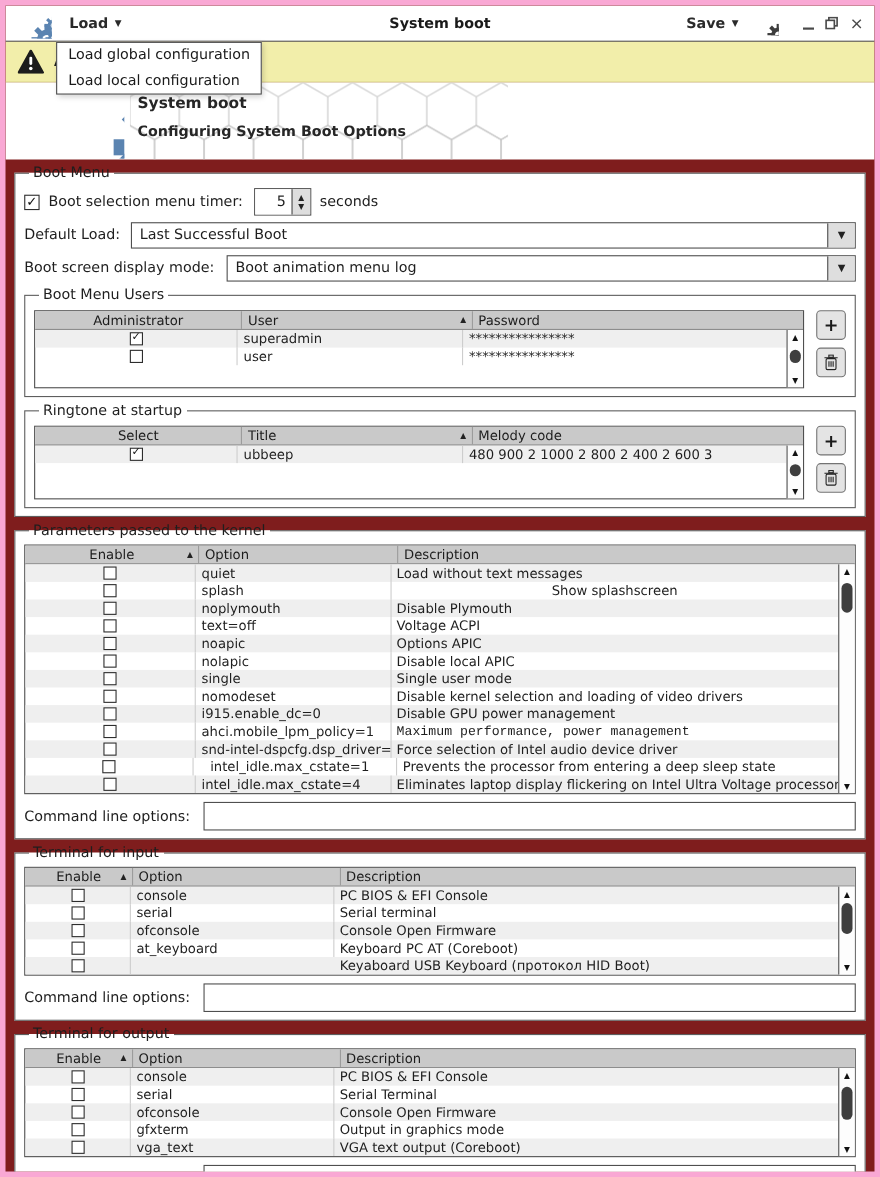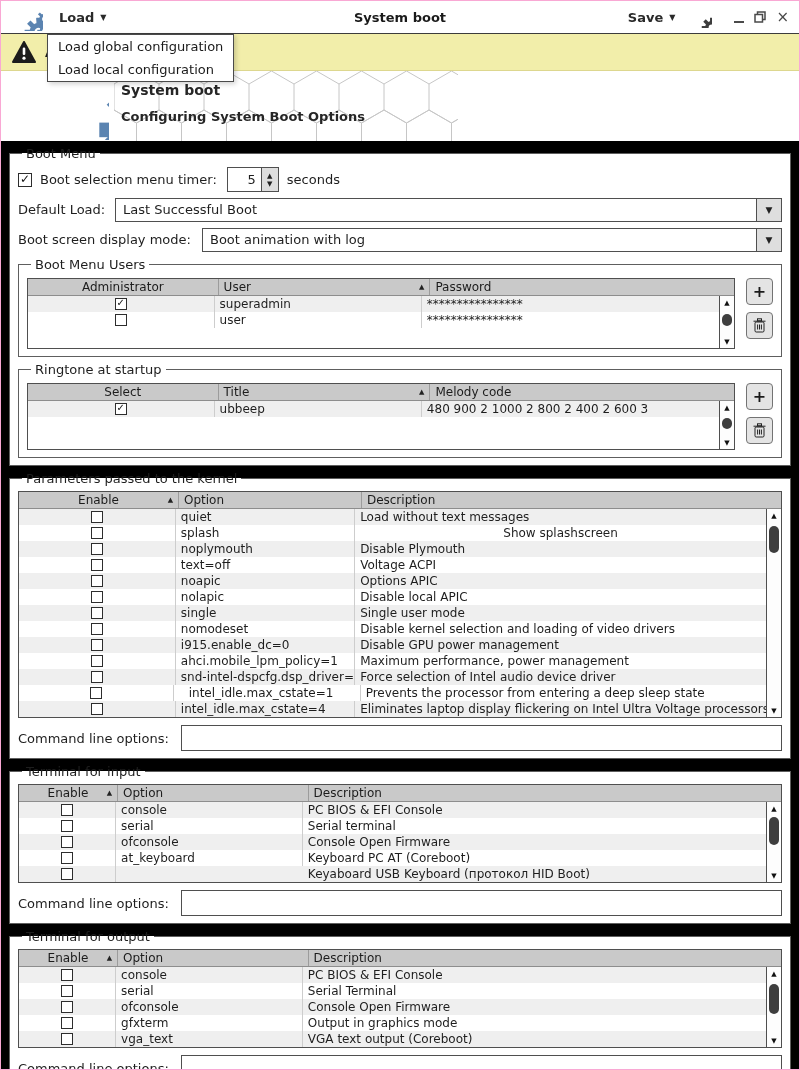--- a/index.html
+++ b/index.html
@@ -1,18 +1,18 @@
 <!DOCTYPE html>
 <html><head>
 <meta charset="utf-8">
 <style>
   * { margin:0; padding:0; box-sizing:border-box; }
   html,body { background:#888; }
   body { font-family:"DejaVu Sans", sans-serif; color:#1e1e1e; }
-  .window { width:800px; height:1070px; background:#000000; border:1px solid #f9a8d4;
+  .window { width:800px; height:1070px; background:#7f1d1d; border:5px solid #f9a8d4;
             position:relative; overflow:hidden; }
 
   
   .titlebar { height:33px; border-bottom:1px solid #3c3c3c; display:flex; align-items:center;
               padding:0 10px; background:#fff; }
   .tb-left { display:flex; align-items:center; gap:16px; width:240px; }
   .menu-label { font-size:13px; font-weight:600; color:#2a2a2a; display:flex; align-items:center; gap:6px; cursor:default; }
   .caret { font-size:8px; color:#2a2a2a; }
   .tb-title { flex:1; text-align:center; font-size:13px; font-weight:bold; color:#1a1a1a; }
   .tb-right { display:flex; align-items:center; gap:16px; width:240px; justify-content:flex-end; }
@@ -195,21 +195,21 @@
       <span class="lbl" style="width:97px">Default Load:</span>
       <span class="combo">
         <span class="combotext">Last Successful Boot</span>
         <span class="combobtn">▼</span>
       </span>
     </div>
 
     <div class="formrow">
       <span class="lbl" style="width:184px">Boot screen display mode:</span>
       <span class="combo">
-        <span class="combotext">Boot animation with log</span>
+        <span class="combotext">Boot animation menu log</span>
         <span class="combobtn">▼</span>
       </span>
     </div>
 
     <fieldset class="inner">
       <legend>Boot Menu Users</legend>
       <div class="tablewrap">
         <div class="tbl">
             <div class="thead">
               <div class="hcell c-first" style="width: 27%;">
@@ -396,21 +396,21 @@
                   <span class="cb"></span>
                 </div>
                 <div class="tcell" style="width: 24%;">i915.enable_dc=0</div>
                 <div class="tcell" style="width: 55%;">Disable GPU power management</div>
               </div>
               <div class="trow">
                 <div class="tcell c-first" style="width: 21%;">
                   <span class="cb"></span>
                 </div>
                 <div class="tcell" style="width: 24%;">ahci.mobile_lpm_policy=1</div>
-                <div class="tcell" style="width: 55%;">Maximum performance, power management</div>
+                <div class="tcell" style="width: 55%; font-family: Liberation Mono, monospace;">Maximum performance, power management</div>
               </div>
               <div class="trow">
                 <div class="tcell c-first" style="width: 21%;">
                   <span class="cb"></span>
                 </div>
                 <div class="tcell" style="width: 24%;">snd-intel-dspcfg.dsp_driver=1</div>
                 <div class="tcell" style="width: 55%;">Force selection of Intel audio device driver</div>
               </div>
               <div class="trow">
                 <div class="tcell c-first" style="width: 21%;">

